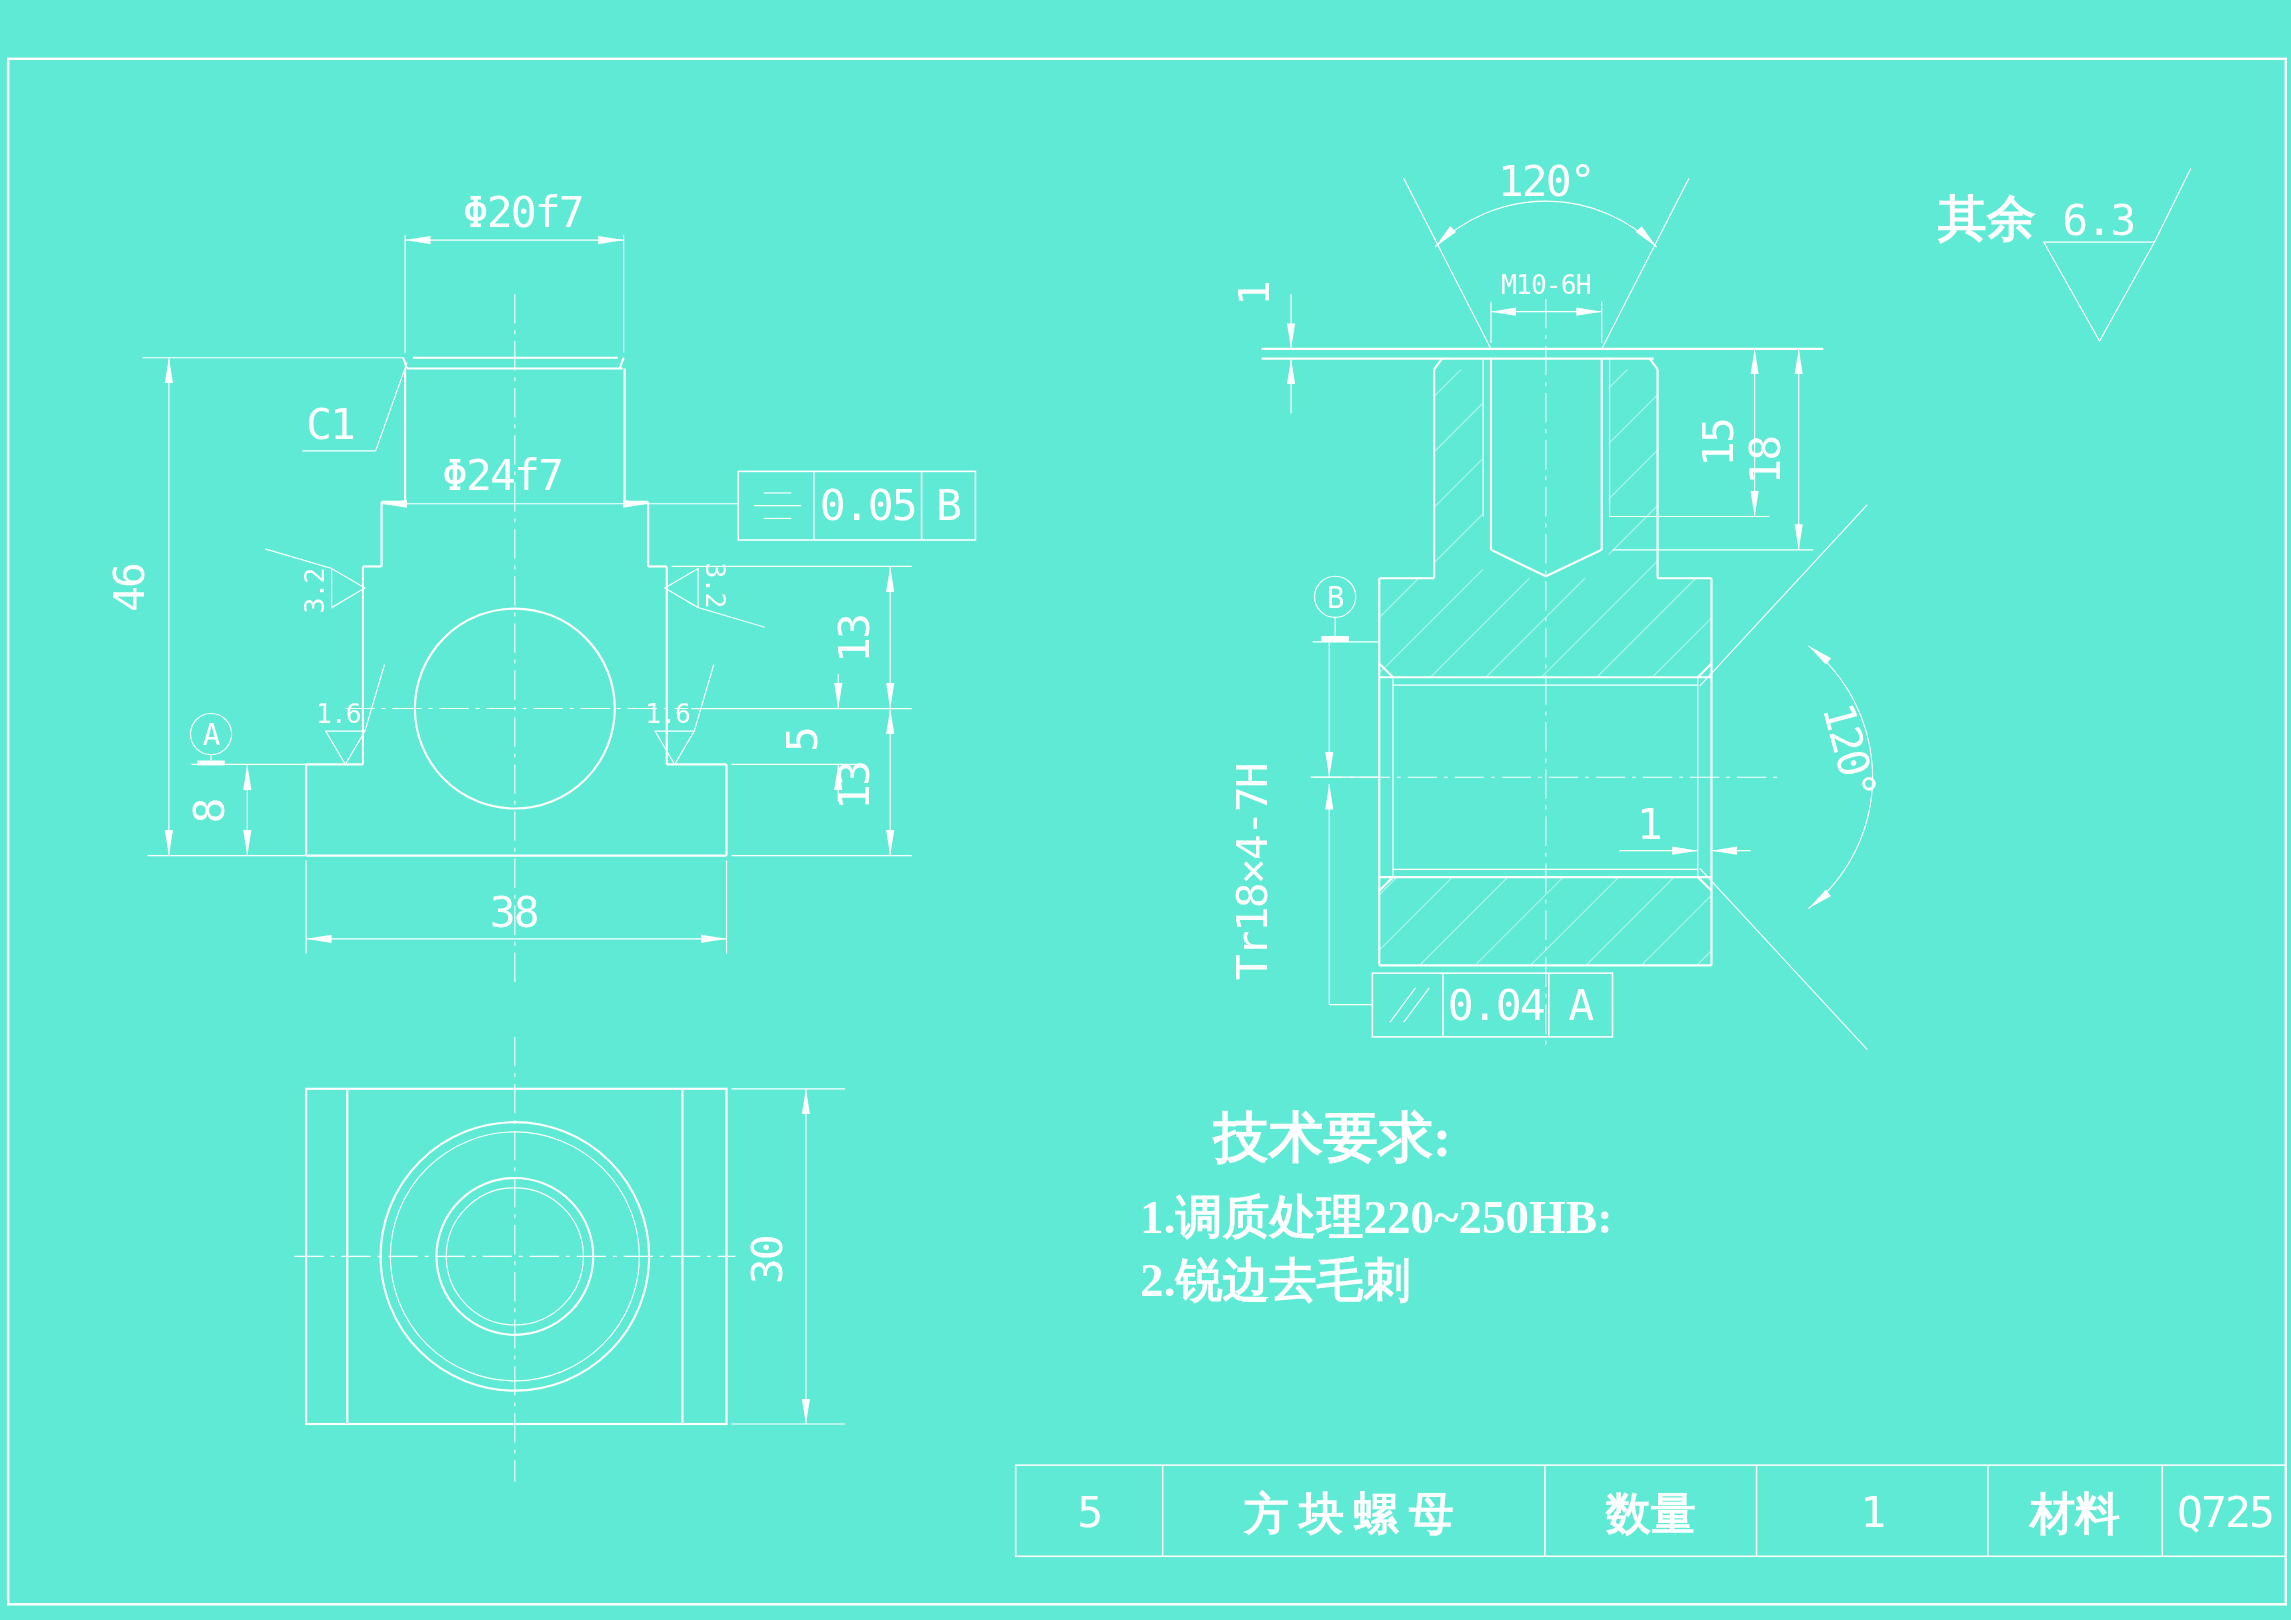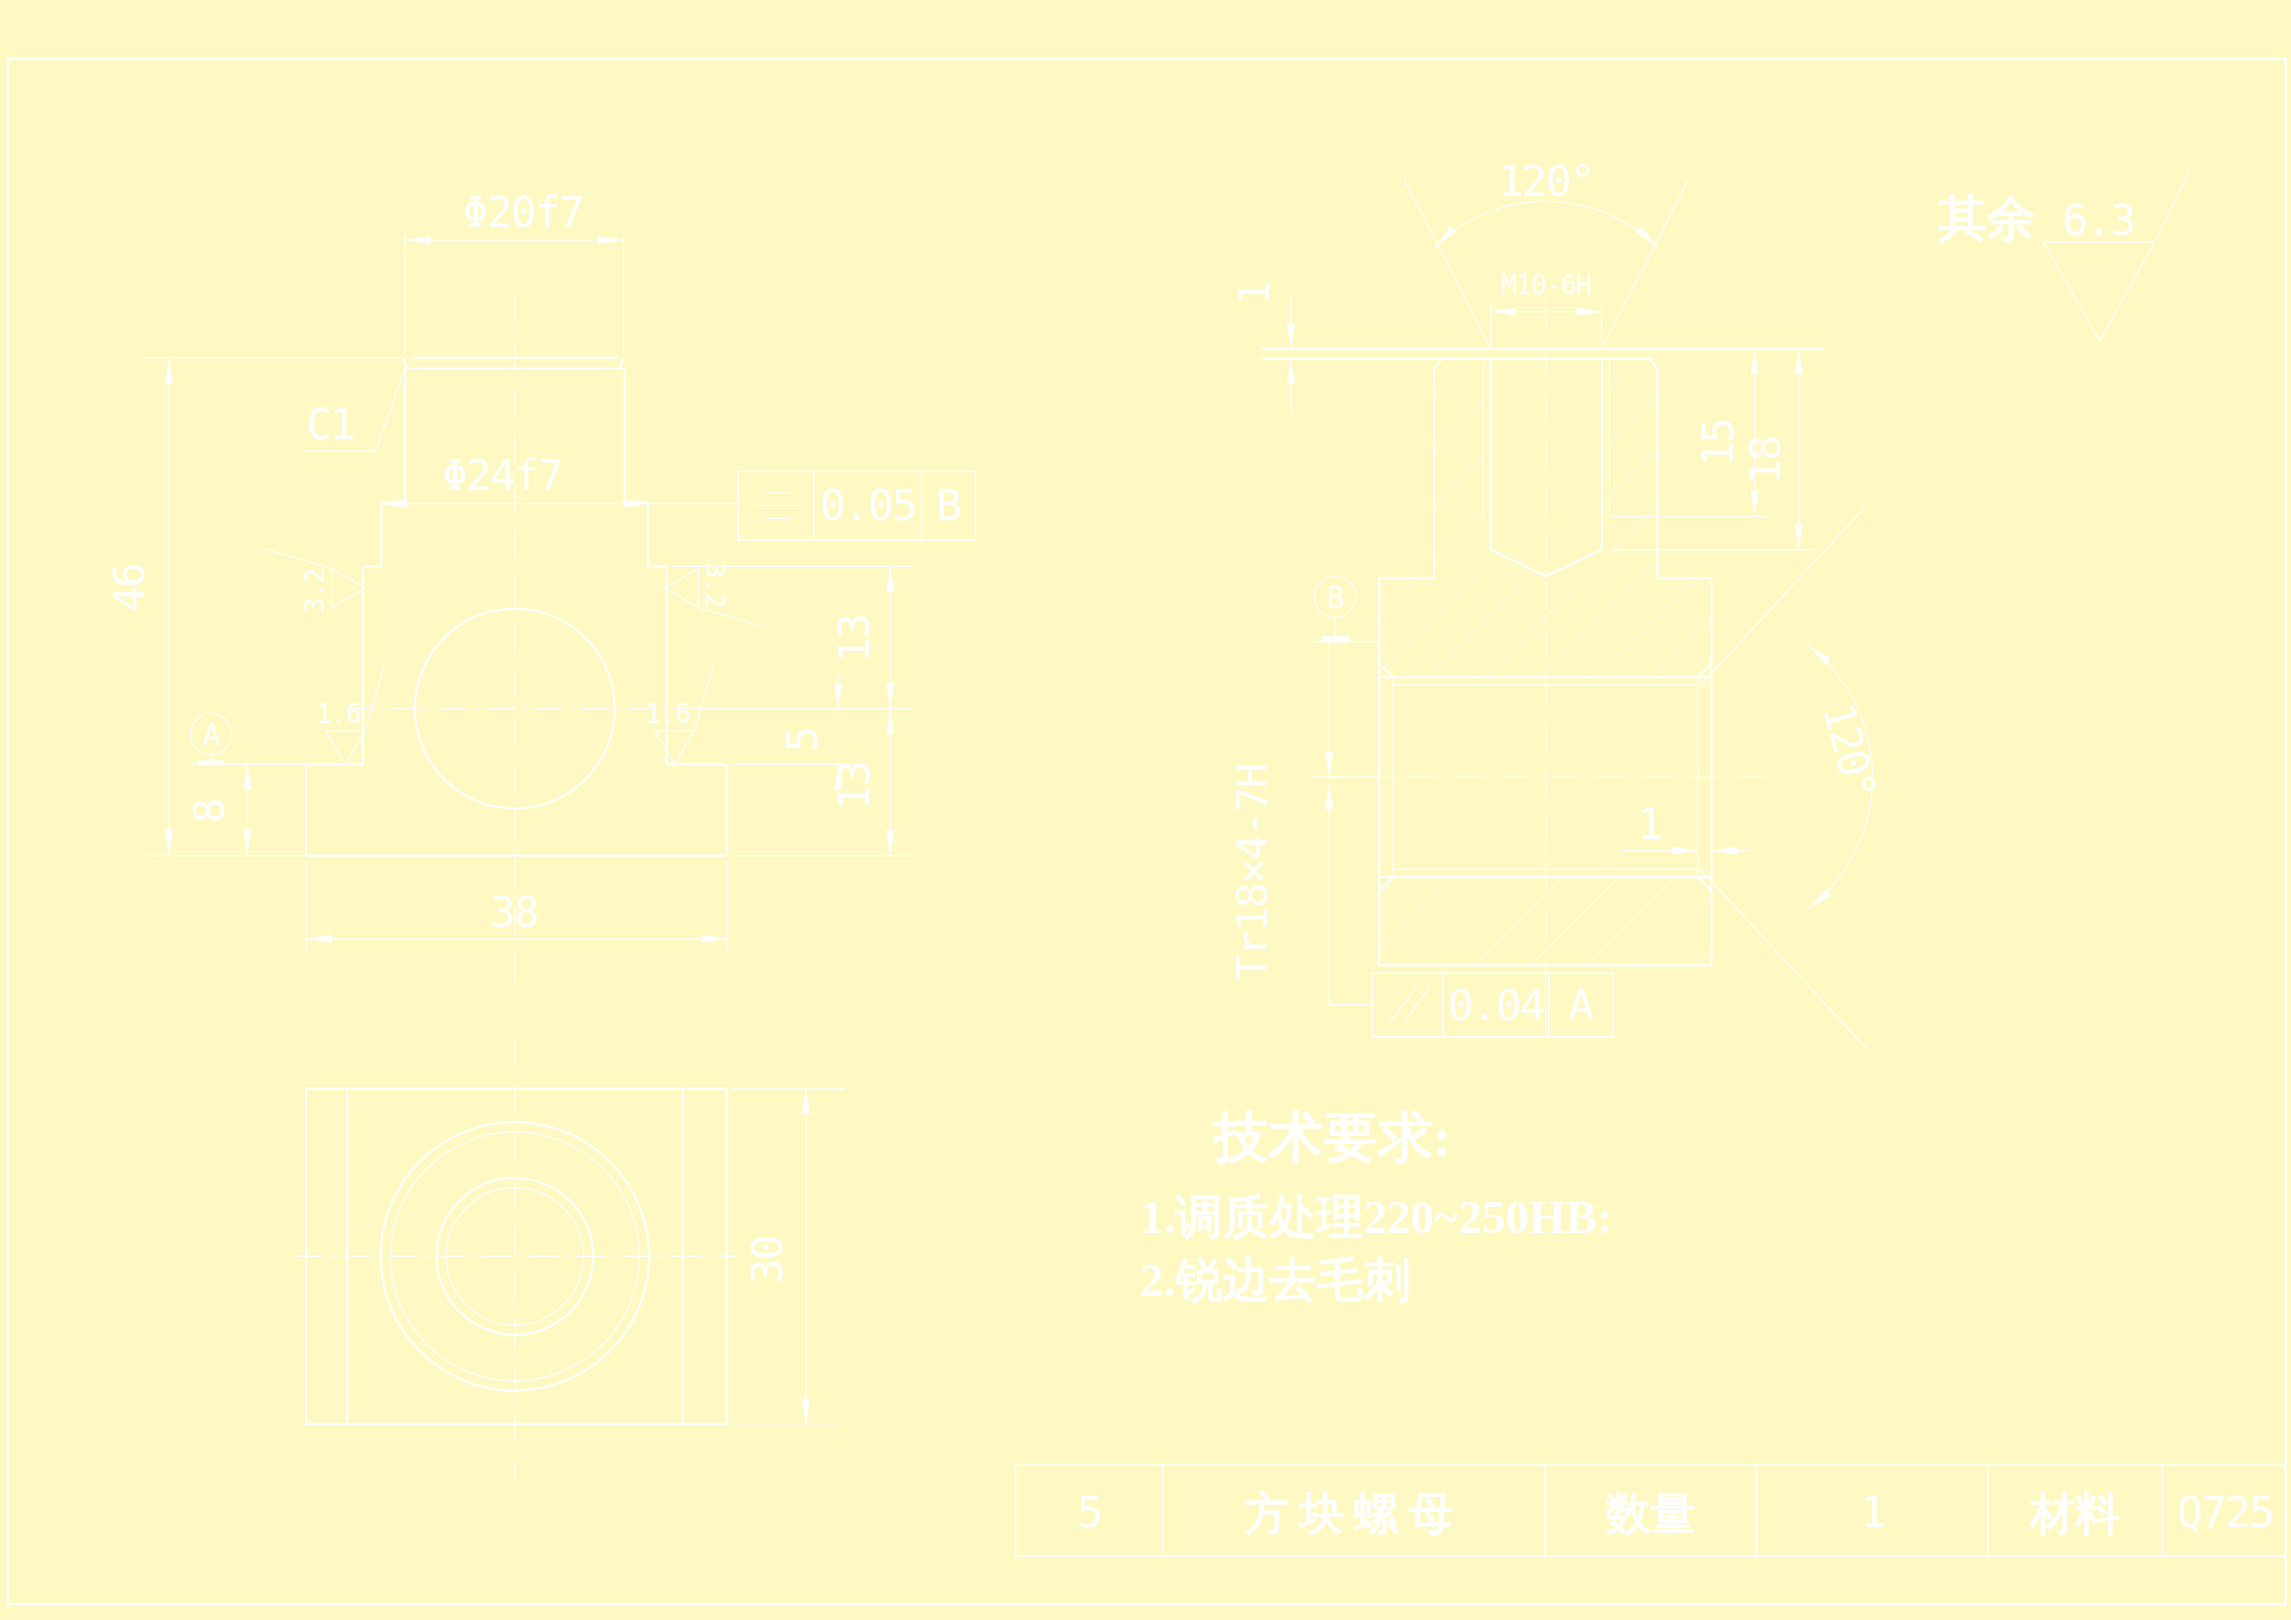--- a/index.html
+++ b/index.html
@@ -1,16 +1,16 @@
 <!DOCTYPE html>
 <html><head>
 <meta charset="utf-8">
 <style>
   html,body{margin:0;padding:0;background:#000;}
-  .stage{position:relative;width:2292px;height:1620px;background:#fef9c3;overflow:hidden;
+  .stage{position:relative;width:2292px;height:1620px;background:#5eead4;overflow:hidden;
          font-family:"DejaVu Sans Mono", monospace;}
   svg{position:absolute;left:0;top:0;}
   .ol{stroke:#fff;stroke-width:2.2;fill:none;}          
   .thin{stroke:#fff;stroke-width:1.2;fill:none;}        
   .cl{stroke:#fff;stroke-width:1.1;fill:none;stroke-dasharray:30 7 4 7;} 
   .frm{stroke:#fff;stroke-width:1.6;fill:none;}
   .dimtxt{fill:#fff;font-size:44px;letter-spacing:-2px;}
   .dimsm{fill:#fff;font-size:27px;letter-spacing:-1px;}
   .cjk{fill:#fff;font-family:"Liberation Serif",serif;font-weight:bold;}
   .mid{text-anchor:middle;}

